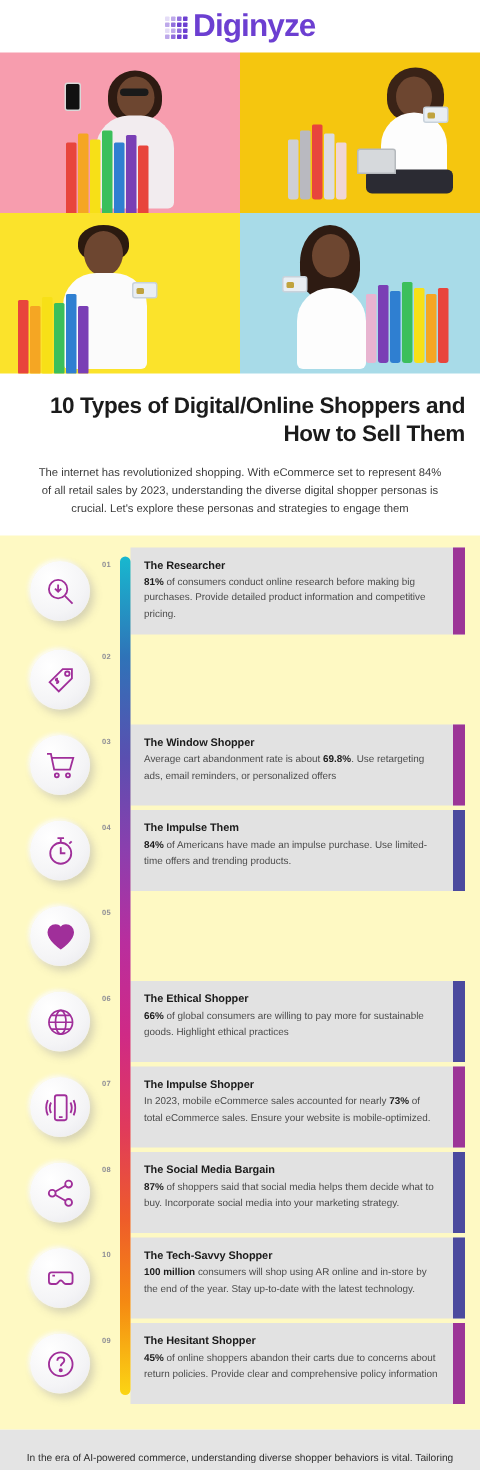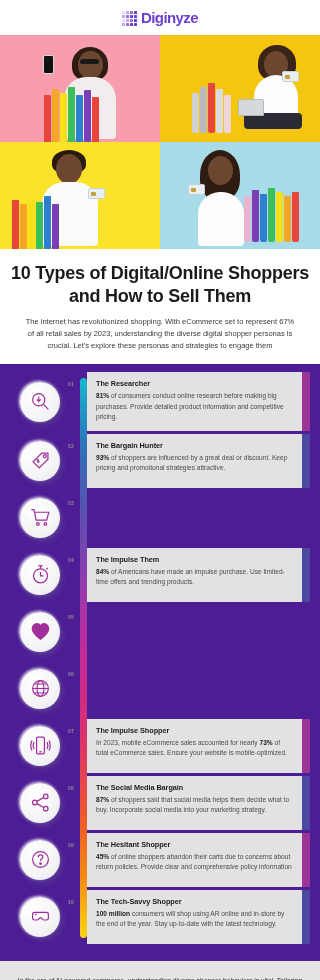--- a/index.html
+++ b/index.html
@@ -21,21 +21,21 @@
     background: #ffffff;
   }
   .logo { display: flex; align-items: center; gap: 2px; }
   .logo-dots { display: grid; grid-template-columns: repeat(4, 3px); grid-template-rows: repeat(4, 3px); gap: 1px; margin-right: 2px; margin-top: 2px; }
   .logo-dots i { display: block; width: 3px; height: 3px; background: #6c3fd1; border-radius: 0.5px; }
   .logo-dots i.d0 { opacity: 0.18; }
   .logo-dots i.d1 { opacity: 0.45; }
   .logo-dots i.d2 { opacity: 0.75; }
   .logo-dots i.d3 { opacity: 1; }
   .logo-text {
-    font-size: 15px;
+    font-size: 21px;
     font-weight: 700;
     color: #6c3fd1;
     letter-spacing: -0.6px;
   }
 
   
   .photo-grid { display: grid; grid-template-columns: 1fr 1fr; grid-template-rows: 107px 107px; }
   .photo { position: relative; overflow: hidden; }
   .p-tl { background: #f79dae; }
   .p-tr { background: #f5c60f; }
@@ -51,36 +51,37 @@
   .card { position: absolute; width: 17px; height: 11px; background: #e9eef3; border-radius: 2px; border: 1px solid #c8d2db; }
   .card::after { content: ""; position: absolute; left: 1.5px; top: 3px; width: 5px; height: 4px; background: #c0a33e; border-radius: 1px; }
   .laptop { position: absolute; width: 26px; height: 17px; background: #d6d9dc; border-radius: 2px 2px 0 0; border: 1px solid #b5b9bd; }
   .bags { position: absolute; display: flex; align-items: flex-end; gap: 1px; }
   .bags span { display: block; width: 7px; border-radius: 1px 1px 2px 2px; }
   .legs { position: absolute; background: #2b2b33; border-radius: 4px; }
 
   
   .titleblock { padding: 13px 10px 12px 10px; background: #ffffff; text-align: center; }
   .title {
-    font-size: 18px;
+    font-size: 15px;
     font-weight: 700;
     color: #1b1b1b;
     letter-spacing: -0.25px;
     line-height: 1.25;
+    text-align: right;
   }
   .subtitle {
     margin-top: 9px;
     font-size: 7.5px;
     line-height: 1.62;
     color: #3b3b3b;
     padding: 0 12px;
   }
 
   
-  .list-section { position: relative; background: #4c1d95; padding: 8px 0 14px 0; }
+  .list-section { position: relative; background: #fef9c3; padding: 8px 0 14px 0; }
   .list-wrap { position: relative; }
   .spine {
     position: absolute;
     left: 80px;
     top: 6px;
     bottom: 6px;
     width: 7px;
     border-radius: 4px;
     background: linear-gradient(180deg,
       #18b8cf 0%,
@@ -243,21 +244,21 @@
         <span style="height:50px;background:#f7e017;"></span>
         <span style="height:46px;background:#f5a623;"></span>
         <span style="height:50px;background:#e8453c;"></span>
       </div>
     </div>
 
   </div>
 
   <div class="titleblock">
     <div class="title">10 Types of Digital/Online Shoppers and How to Sell Them</div>
-    <div class="subtitle">The internet has revolutionized shopping. With eCommerce set to represent 67% of all retail sales by 2023, understanding the diverse digital shopper personas is crucial. Let's explore these personas and strategies to engage them</div>
+    <div class="subtitle">The internet has revolutionized shopping. With eCommerce set to represent 84% of all retail sales by 2023, understanding the diverse digital shopper personas is crucial. Let's explore these personas and strategies to engage them</div>
   </div>
 
   <div class="list-section">
     <div class="list-wrap">
       <div class="spine"></div>
       <div id="rows">
           <div class="row">
             <div class="icon-cell">
               <div class="icon-circle">
                 <svg width="21" height="21" viewBox="0 0 24 24" fill="none" stroke="#a02f9a" stroke-width="1.4">
@@ -280,39 +281,39 @@
             <div class="icon-cell">
               <div class="icon-circle">
                 <svg width="21" height="21" viewBox="0 0 24 24" fill="none" stroke="#a02f9a" stroke-width="1.4">
                   <path d="M3.5 13.5 L10.5 20.5 L20.5 10.5 L20.5 3.5 L13.5 3.5 Z"></path>
                   <circle cx="17" cy="7" r="1.7"></circle>
                   <path d="M9.2 10.8 c-1.4 0 -1.4 1.6 0 1.6 c1.4 0 1.4 1.6 0 1.6 M9.2 10.1 v4.7"></path>
                 </svg>
               </div>
             </div>
             <div class="num">02</div>
-            <div class="card-cell">
-              <div class="card-text">
-                <div class="item-title">The Bargain Hunter</div>
-                <div class="item-desc"><b>93%</b> of shoppers are influenced by a great deal or discount. Keep pricing and promotional strategies attractive.</div>
-              </div>
-              <div class="accent" style="background: rgb(75, 74, 158);"></div>
-            </div>
           </div>
           <div class="row">
             <div class="icon-cell">
               <div class="icon-circle">
                 <svg width="21" height="21" viewBox="0 0 24 24" fill="none" stroke="#a02f9a" stroke-width="1.4">
                   <path d="M1.5 3 H4.5 L7 15 H19 L21.5 6 H5.2"></path>
                   <circle cx="9" cy="19.3" r="1.5"></circle>
                   <circle cx="17.5" cy="19.3" r="1.5"></circle>
                 </svg>
               </div>
             </div>
             <div class="num">03</div>
+            <div class="card-cell">
+              <div class="card-text">
+                <div class="item-title">The Window Shopper</div>
+                <div class="item-desc">Average cart abandonment rate is about <b>69.8%</b>. Use retargeting ads, email reminders, or personalized offers</div>
+              </div>
+              <div class="accent" style="background: rgb(156, 53, 151);"></div>
+            </div>
           </div>
           <div class="row">
             <div class="icon-cell">
               <div class="icon-circle">
                 <svg width="21" height="21" viewBox="0 0 24 24" fill="none" stroke="#a02f9a" stroke-width="1.4">
                   <circle cx="12" cy="13.5" r="8"></circle>
                   <path d="M12 9 V13.5 H15.5"></path>
                   <path d="M9.5 2 H14.5"></path>
                   <path d="M12 2 V5.5"></path>
                   <path d="M18.5 6.2 L20.3 4.4"></path>
@@ -343,20 +344,27 @@
               <div class="icon-circle">
                 <svg width="21" height="21" viewBox="0 0 24 24" fill="none" stroke="#a02f9a" stroke-width="1.3">
                   <circle cx="12" cy="12" r="9"></circle>
                   <ellipse cx="12" cy="12" rx="4" ry="9"></ellipse>
                   <path d="M3 12 H21"></path>
                   <path d="M4.6 6.8 H19.4 M4.6 17.2 H19.4"></path>
                 </svg>
               </div>
             </div>
             <div class="num">06</div>
+            <div class="card-cell">
+              <div class="card-text">
+                <div class="item-title">The Ethical Shopper</div>
+                <div class="item-desc"><b>66%</b> of global consumers are willing to pay more for sustainable goods. Highlight ethical practices</div>
+              </div>
+              <div class="accent" style="background: rgb(75, 74, 158);"></div>
+            </div>
           </div>
           <div class="row">
             <div class="icon-cell">
               <div class="icon-circle">
                 <svg width="21" height="21" viewBox="0 0 24 24" fill="none" stroke="#a02f9a" stroke-width="1.4">
                   <rect x="7.5" y="2.5" width="9" height="19" rx="1.6"></rect>
                   <path d="M10.6 19.2 H13.4"></path>
                   <path d="M4.6 8 C3.4 10.4 3.4 13.6 4.6 16 M2.2 6.2 C0.5 10 0.5 14 2.2 17.8"></path>
                   <path d="M19.4 8 C20.6 10.4 20.6 13.6 19.4 16 M21.8 6.2 C23.5 10 23.5 14 21.8 17.8"></path>
                 </svg>
@@ -388,53 +396,53 @@
                 <div class="item-title">The Social Media Bargain</div>
                 <div class="item-desc"><b>87%</b> of shoppers said that social media helps them decide what to buy. Incorporate social media into your marketing strategy.</div>
               </div>
               <div class="accent" style="background: rgb(75, 74, 158);"></div>
             </div>
           </div>
           <div class="row">
             <div class="icon-cell">
               <div class="icon-circle">
                 <svg width="21" height="21" viewBox="0 0 24 24" fill="none" stroke="#a02f9a" stroke-width="1.4">
+                  <path d="M3 9.2 C3 8 3.9 7.2 5 7.2 H19 C20.1 7.2 21 8 21 9.2 V14 C21 15.2 20.1 16 19 16 H15.8 C15 16 14.6 15.6 14.1 15 L13.2 13.9 C12.5 13.1 11.5 13.1 10.8 13.9 L9.9 15 C9.4 15.6 9 16 8.2 16 H5 C3.9 16 3 15.2 3 14 Z"></path>
+                  <path d="M5.6 9.6 L7.6 9.6"></path>
+                </svg>
+              </div>
+            </div>
+            <div class="num">10</div>
+            <div class="card-cell">
+              <div class="card-text">
+                <div class="item-title">The Tech-Savvy Shopper</div>
+                <div class="item-desc"><b>100 million</b> consumers will shop using AR online and in-store by the end of the year. Stay up-to-date with the latest technology.</div>
+              </div>
+              <div class="accent" style="background: rgb(75, 74, 158);"></div>
+            </div>
+          </div>
+          <div class="row">
+            <div class="icon-cell">
+              <div class="icon-circle">
+                <svg width="21" height="21" viewBox="0 0 24 24" fill="none" stroke="#a02f9a" stroke-width="1.4">
                   <circle cx="12" cy="12" r="9"></circle>
                   <path d="M9.4 9.4 C9.4 7.7 10.6 6.7 12.1 6.7 C13.6 6.7 14.7 7.7 14.7 9.1 C14.7 11.2 12 11.3 12 13.6"></path>
                   <circle cx="12" cy="16.6" r="0.85" fill="#a02f9a"></circle>
                 </svg>
               </div>
             </div>
             <div class="num">09</div>
             <div class="card-cell">
               <div class="card-text">
                 <div class="item-title">The Hesitant Shopper</div>
                 <div class="item-desc"><b>45%</b> of online shoppers abandon their carts due to concerns about return policies. Provide clear and comprehensive policy information</div>
               </div>
               <div class="accent" style="background: rgb(156, 53, 151);"></div>
             </div>
           </div>
-          <div class="row">
-            <div class="icon-cell">
-              <div class="icon-circle">
-                <svg width="21" height="21" viewBox="0 0 24 24" fill="none" stroke="#a02f9a" stroke-width="1.4">
-                  <path d="M3 9.2 C3 8 3.9 7.2 5 7.2 H19 C20.1 7.2 21 8 21 9.2 V14 C21 15.2 20.1 16 19 16 H15.8 C15 16 14.6 15.6 14.1 15 L13.2 13.9 C12.5 13.1 11.5 13.1 10.8 13.9 L9.9 15 C9.4 15.6 9 16 8.2 16 H5 C3.9 16 3 15.2 3 14 Z"></path>
-                  <path d="M5.6 9.6 L7.6 9.6"></path>
-                </svg>
-              </div>
-            </div>
-            <div class="num">10</div>
-            <div class="card-cell">
-              <div class="card-text">
-                <div class="item-title">The Tech-Savvy Shopper</div>
-                <div class="item-desc"><b>100 million</b> consumers will shop using AR online and in-store by the end of the year. Stay up-to-date with the latest technology.</div>
-              </div>
-              <div class="accent" style="background: rgb(75, 74, 158);"></div>
-            </div>
-          </div>
         </div>
     </div>
   </div>
 
   <div class="footer">
     <div class="footer-text">In the era of AI-powered commerce, understanding diverse shopper behaviors is vital. Tailoring strategies to different personas can boost conversions, drive recurring revenue, reduce cart abandonment, and build loyalty. By acknowledging unique shopper traits, you can create personalized experiences that attract and retain a varied customer base.</div>
 
   </div>
 
 </div>

